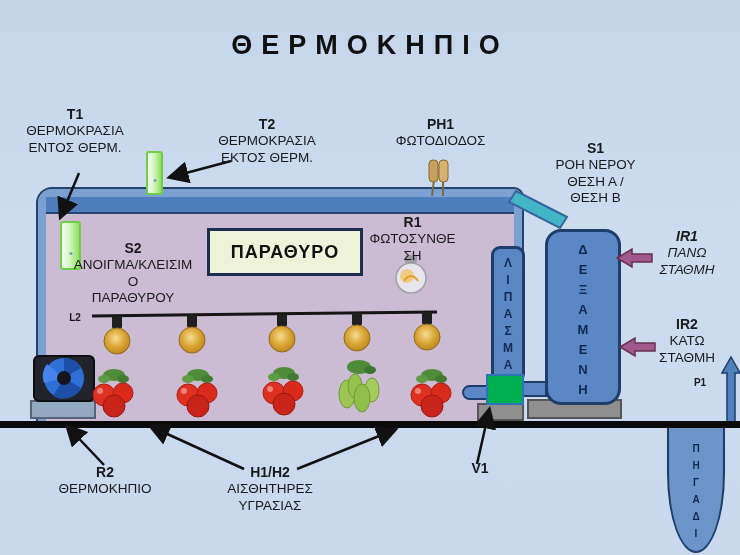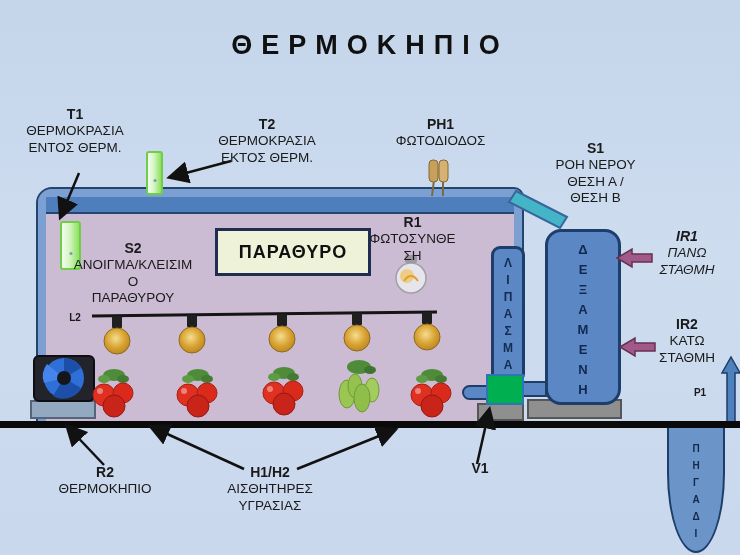--- a/index.html
+++ b/index.html
@@ -17,21 +17,21 @@
   .callout .cid{font-weight:bold;font-size:14px;}
   .callout .ctext{white-space:pre-line;}
   .idonly{font-weight:bold;font-size:10px;}
   
   .gh-frame{position:absolute;left:38px;top:189px;width:484px;height:236px;
     border:8px solid #7da0d2;border-bottom:none;border-radius:14px 8px 0 0;
     outline:2px solid #24456e;z-index:2;box-sizing:border-box;}
   .gh-roof{position:absolute;left:0;right:0;top:0;height:15px;background:#4e7fbc;
     border-bottom:2px solid #24456e;}
   .gh-wall{position:absolute;left:0;right:0;top:17px;bottom:0;background:#cbbcd4;}
-  .window-box{position:absolute;left:215px;top:228px;width:150px;height:42px;
+  .window-box{position:absolute;left:207px;top:228px;width:150px;height:42px;
     background:#edf2d8;border:3px solid #1f2d50;z-index:4;
     display:flex;align-items:center;justify-content:center;
     font-size:18px;font-weight:bold;letter-spacing:1px;color:#101010;}
   .sensor{position:absolute;z-index:4;border:2px solid #6fce45;border-radius:3px;
     background:linear-gradient(90deg,#f4fdf0 0%,#d4f5c2 45%,#8ee05f 100%);}
   .sensor .dot{position:absolute;left:50%;bottom:28%;width:3px;height:3px;
     transform:translateX(-50%);background:#7a9ab8;border-radius:50%;}
   .s-t2{left:146px;top:151px;width:13px;height:40px;}
   .s-t1{left:60px;top:221px;width:17px;height:45px;}
   .vtext{white-space:pre-line;text-align:center;}
@@ -268,21 +268,21 @@
   <div class="callout" style="left:643px;top:228px;width:88px;font-style:italic;">
     <div class="cid">IR1</div>
     <div class="ctext">ΠΑΝΩ
 ΣΤΑΘΜΗ</div>
   </div>
   <div class="callout" style="left:643px;top:316px;width:88px;">
     <div class="cid">IR2</div>
     <div class="ctext">ΚΑΤΩ
 ΣΤΑΘΜΗ</div>
   </div>
-  <div class="callout idonly" style="left:680px;top:377px;width:40px;margin-top:10px;">
+  <div class="callout idonly" style="left:680px;top:377px;width:40px;">
     <span>P1</span>
   </div>
   <div class="callout" style="left:30px;top:464px;width:150px;">
     <div class="cid">R2</div>
     <div class="ctext">ΘΕΡΜΟΚΗΠΙΟ</div>
   </div>
   <div class="callout" style="left:195px;top:464px;width:150px;">
     <div class="cid">H1/H2</div>
     <div class="ctext">ΑΙΣΘΗΤΗΡΕΣ
 ΥΓΡΑΣΙΑΣ</div>

